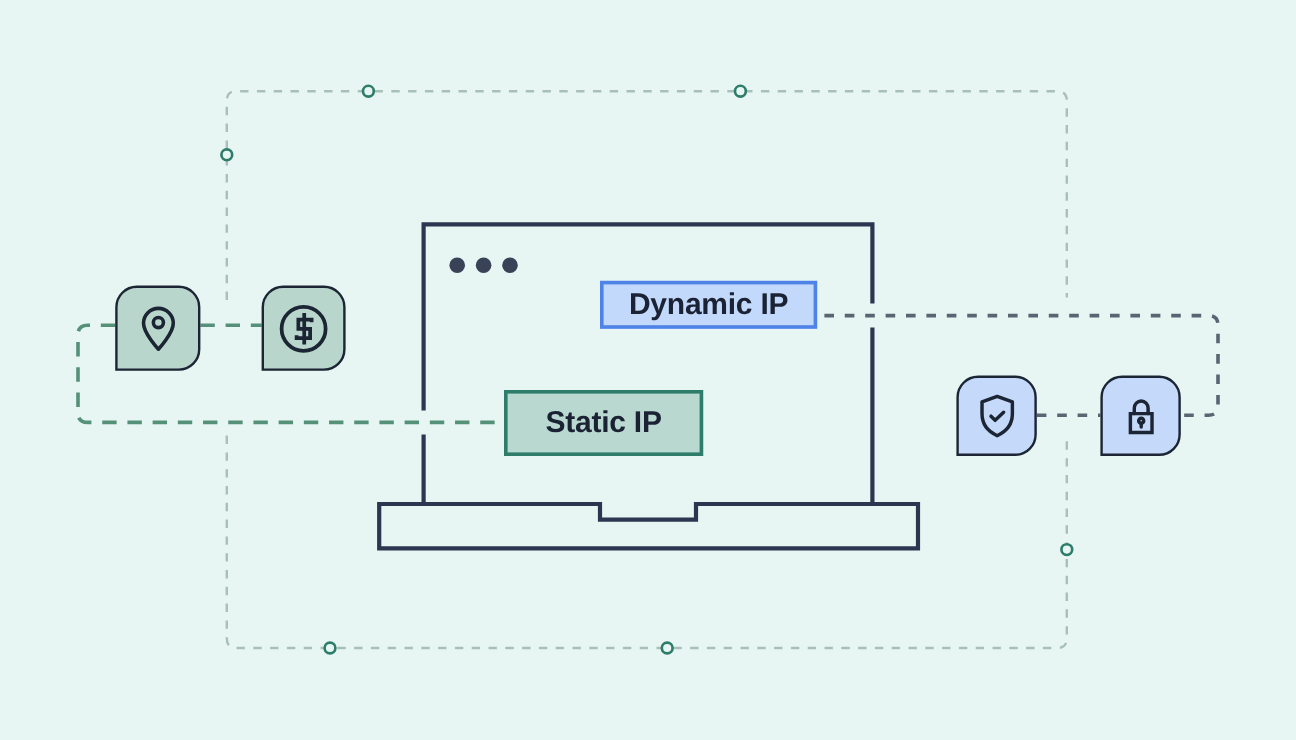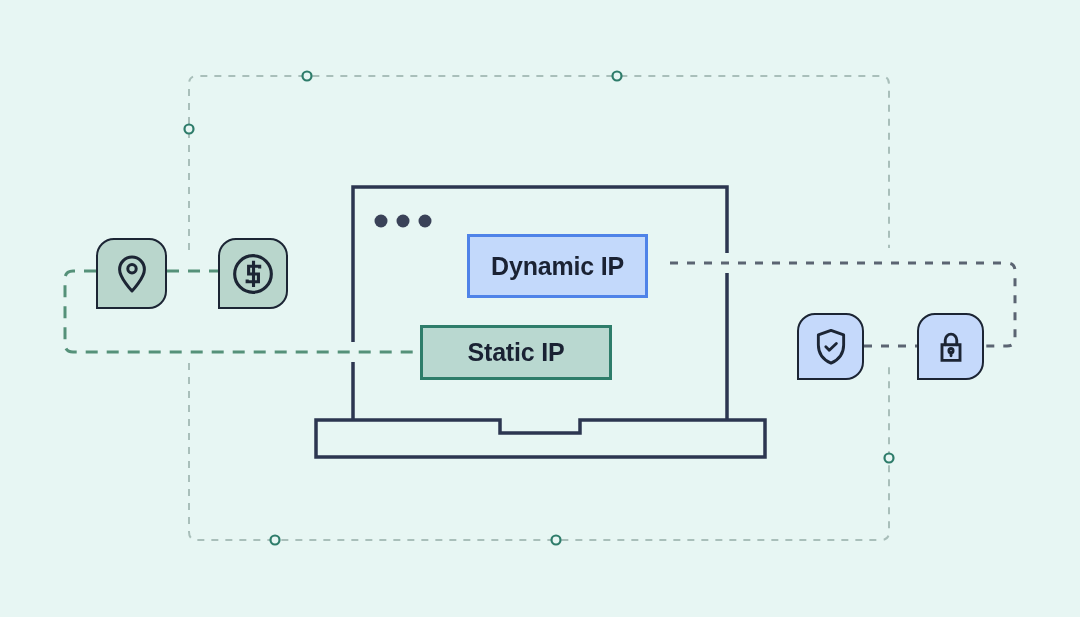--- a/index.html
+++ b/index.html
@@ -78,26 +78,26 @@
     box-sizing: border-box;
     display: flex;
     align-items: center;
     justify-content: center;
     font-size: 25px;
     font-weight: 600;
     letter-spacing: -0.2px;
     color: var(--label-text, #1a2233);
   }
   #dynamic-ip-label {
-    left: 467px; top: 234px; width: 181px; height: 64px;
+    left: 500px; top: 234px; width: 181px; height: 40px;
     background: var(--dynamic-fill, #c3d9fb);
     border: 3px solid var(--dynamic-border, #4f83e8);
   }
   #static-ip-label {
-    left: 420px; top: 325px; width: 192px; height: 55px;
+    left: 420px; top: 325px; width: 166px; height: 55px;
     background: var(--static-fill, #b9d8d0);
     border: 3px solid var(--static-border, #2e7d6a);
   }
   #pin-tile    { left: 96px;  top: 238px; width: 71px; height: 71px; }
   #dollar-tile { left: 218px; top: 238px; width: 70px; height: 71px; }
   #shield-tile { left: 797px; top: 313px; width: 67px; height: 67px; }
   #lock-tile   { left: 917px; top: 313px; width: 67px; height: 67px; }
 </style>
 </head>
 <body>

